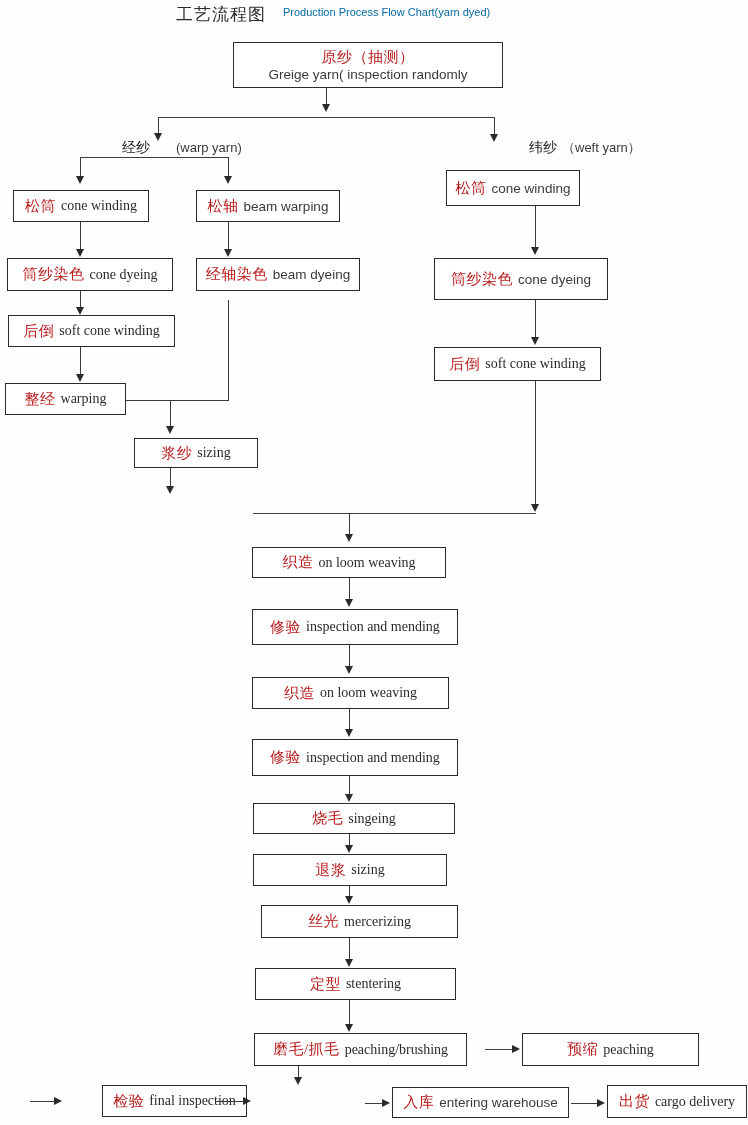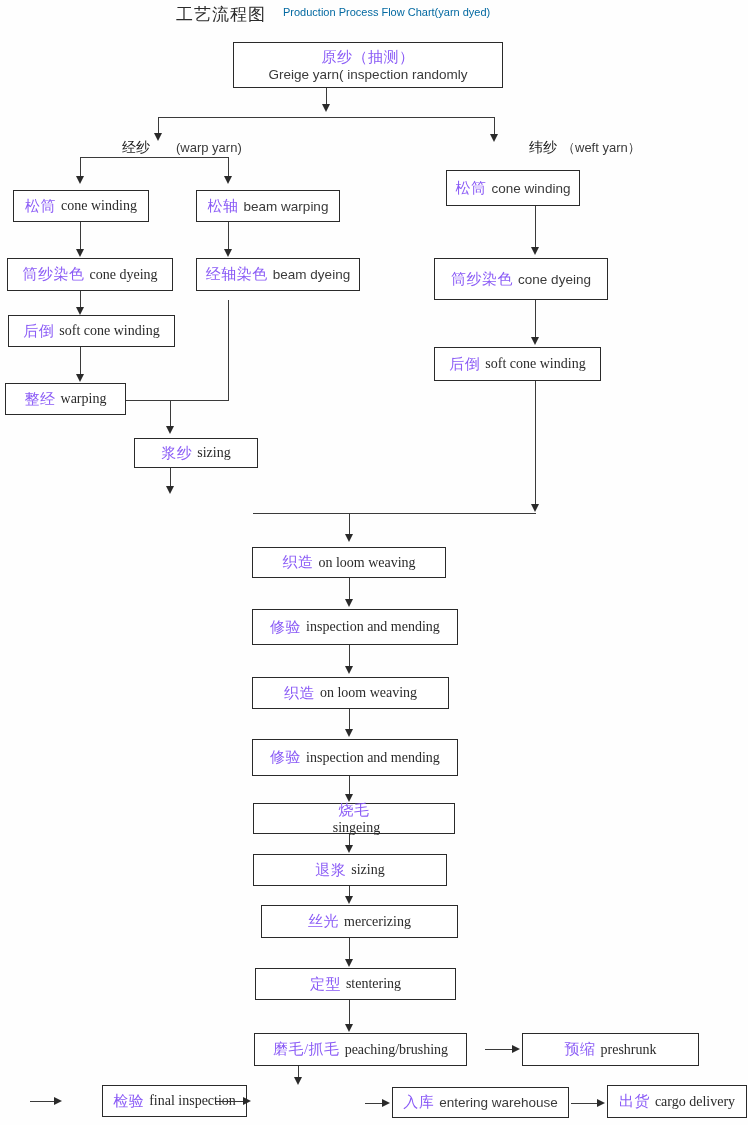--- a/index.html
+++ b/index.html
@@ -44,21 +44,21 @@
     background: #ffffff;
     display: flex;
     align-items: center;
     justify-content: center;
     white-space: nowrap;
     overflow: visible;
   }
   .node .zh {
     font-family: "Liberation Serif", "DejaVu Serif", serif;
     font-size: 15px;
-    color: #8b5cf6;
+    color: #b91c1c;
     letter-spacing: 0.5px;
   }
   .node .en {
     font-family: "Liberation Serif", "DejaVu Serif", serif;
     font-size: 14px;
     color: #2a2a2a;
     margin-left: 5px;
   }
   .node.sans .en {
     font-family: "Liberation Sans", "DejaVu Sans", sans-serif;
@@ -193,21 +193,21 @@
   <div class="node" style="left:252px; top:677px; width:197px; height:32px;">
     <span class="zh">织造</span>
     <span class="en">on loom weaving</span>
   </div>
 
   <div class="node" style="left:252px; top:739px; width:206px; height:37px;">
     <span class="zh">修验</span>
     <span class="en">inspection and mending</span>
   </div>
 
-  <div class="node" style="left:253px; top:803px; width:202px; height:31px;flex-direction:column;">
+  <div class="node" style="left:253px; top:803px; width:202px; height:31px;">
     <span class="zh">烧毛</span>
     <span class="en">singeing</span>
   </div>
 
   <div class="node" style="left:253px; top:854px; width:194px; height:32px;">
     <span class="zh">退浆</span>
     <span class="en">sizing</span>
   </div>
 
   <div class="node" style="left:261px; top:905px; width:197px; height:33px;text-align:center;">
@@ -220,21 +220,21 @@
     <span class="en">stentering</span>
   </div>
 
   <div class="node" style="left:254px; top:1033px; width:213px; height:33px;">
     <span class="zh">磨毛/抓毛</span>
     <span class="en">peaching/brushing</span>
   </div>
 
   <div class="node" style="left:522px; top:1033px; width:177px; height:33px;">
     <span class="zh">预缩</span>
-    <span class="en">preshrunk</span>
+    <span class="en">peaching</span>
   </div>
 
   <div class="node" style="left:64px; top:1085px; width:145px; height:32px;margin-left:38px;">
     <span class="zh">检验</span>
     <span class="en">final inspection</span>
   </div>
 
 
   <div class="node sans" style="left:392px; top:1087px; width:177px; height:31px;">
     <span class="zh">入库</span>

